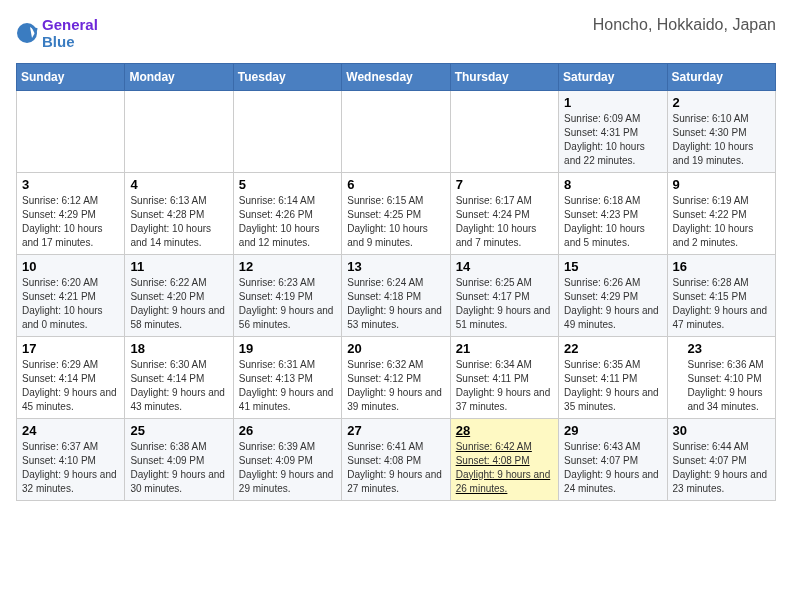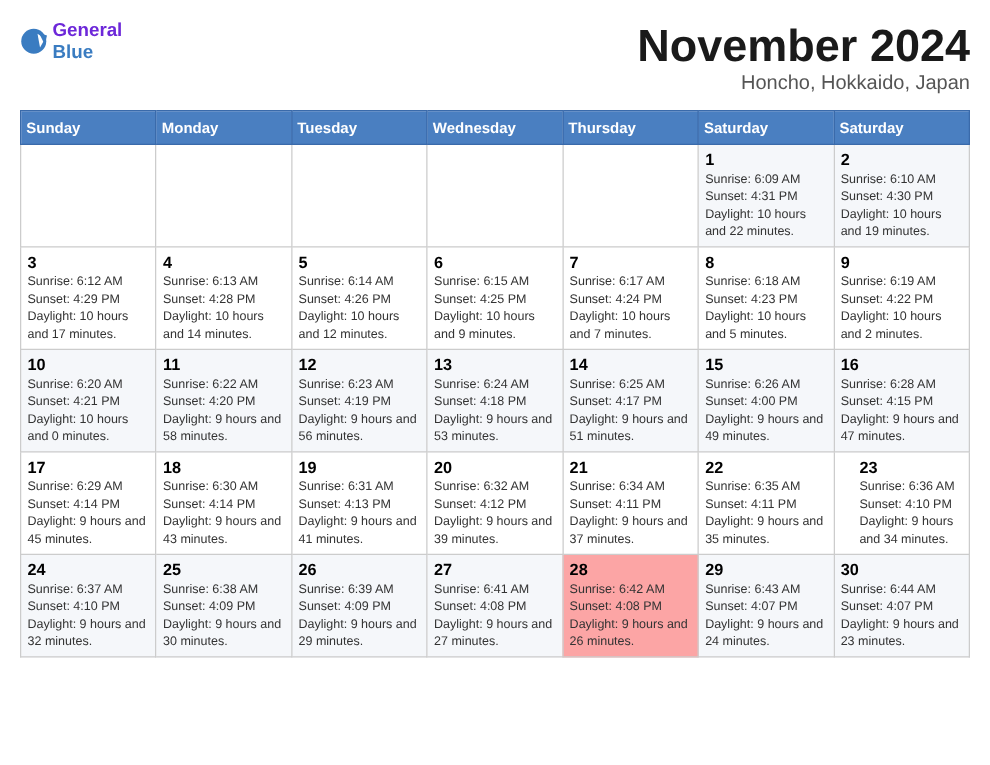--- a/index.html
+++ b/index.html
@@ -83,21 +83,20 @@
       <circle cx="11" cy="11" r="10" fill="#3a7cc1"></circle>
       <polygon points="14,5 20,9 16,16" fill="#fff"></polygon>
       <polygon points="16,4 22,7 19,14" fill="#3a7cc1" transform="rotate(-10,18,9)"></polygon>
     </svg>
     <div style="line-height:1.15;">
       <div style="font-size:15px;font-weight:bold;color:#6d28d9;">General</div>
       <div style="font-size:15px;font-weight:bold;color:#3a7cc1;">Blue</div>
     </div>
   </div>
   <div class="title-area">
-    <div class="month-title">November 2024</div>
     <div class="location-title">Honcho, Hokkaido, Japan</div>
   </div>
 </div>
 
 <table class="calendar">
   <thead>
     <tr>
         <th>Sunday</th>
         <th>Monday</th>
         <th>Tuesday</th>
@@ -198,21 +197,21 @@
         </td>
         <td style="background: rgb(245, 247, 250);">
           <span class="day-number">14</span>
           <div class="day-info" style="white-space: pre-line;">Sunrise: 6:25 AM
 Sunset: 4:17 PM
 Daylight: 9 hours and 51 minutes.</div>
         </td>
         <td style="background: rgb(245, 247, 250);">
           <span class="day-number">15</span>
           <div class="day-info" style="white-space: pre-line;">Sunrise: 6:26 AM
-Sunset: 4:00 PM
+Sunset: 4:29 PM
 Daylight: 9 hours and 49 minutes.</div>
         </td>
         <td style="background: rgb(245, 247, 250);">
           <span class="day-number">16</span>
           <div class="day-info" style="white-space: pre-line;">Sunrise: 6:28 AM
 Sunset: 4:15 PM
 Daylight: 9 hours and 47 minutes.</div>
         </td>
       </tr>
       <tr>
@@ -277,21 +276,21 @@
           <div class="day-info" style="white-space: pre-line;">Sunrise: 6:39 AM
 Sunset: 4:09 PM
 Daylight: 9 hours and 29 minutes.</div>
         </td>
         <td style="background: rgb(245, 247, 250);">
           <span class="day-number">27</span>
           <div class="day-info" style="white-space: pre-line;">Sunrise: 6:41 AM
 Sunset: 4:08 PM
 Daylight: 9 hours and 27 minutes.</div>
         </td>
-        <td style="background: #fca5a5;">
+        <td style="background: #fef9c3; text-decoration: underline;">
           <span class="day-number">28</span>
           <div class="day-info" style="white-space: pre-line;">Sunrise: 6:42 AM
 Sunset: 4:08 PM
 Daylight: 9 hours and 26 minutes.</div>
         </td>
         <td style="background: rgb(245, 247, 250);">
           <span class="day-number">29</span>
           <div class="day-info" style="white-space: pre-line;">Sunrise: 6:43 AM
 Sunset: 4:07 PM
 Daylight: 9 hours and 24 minutes.</div>

